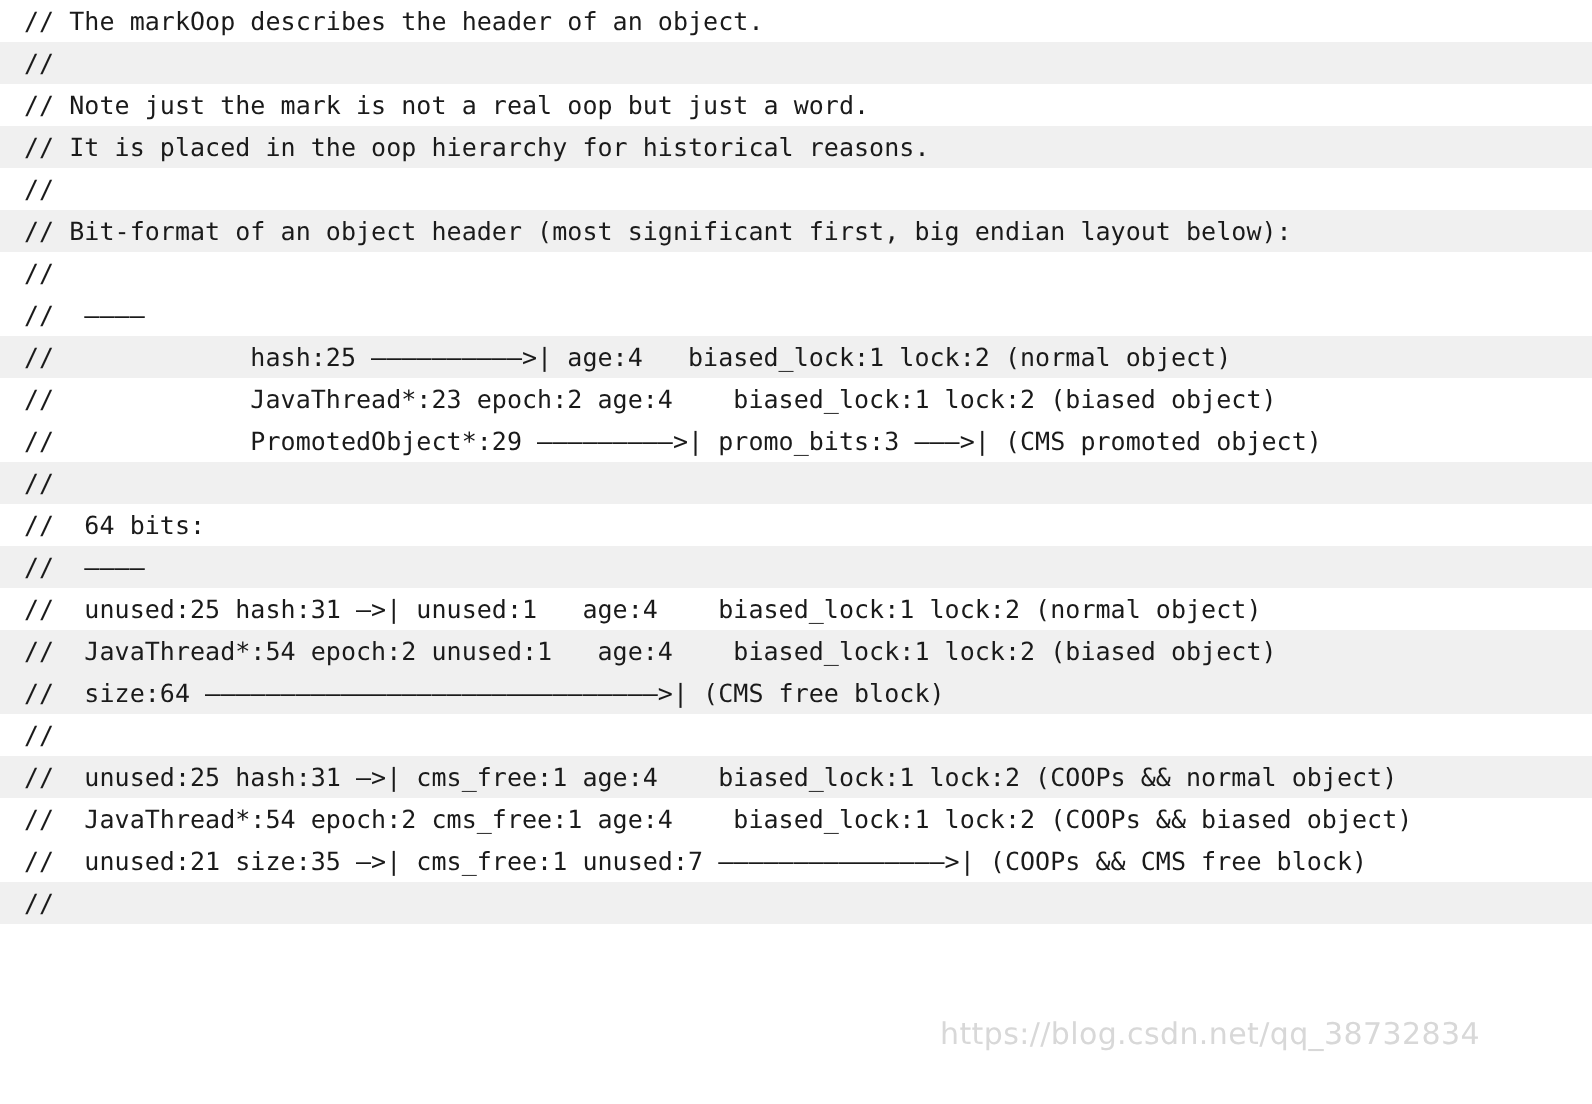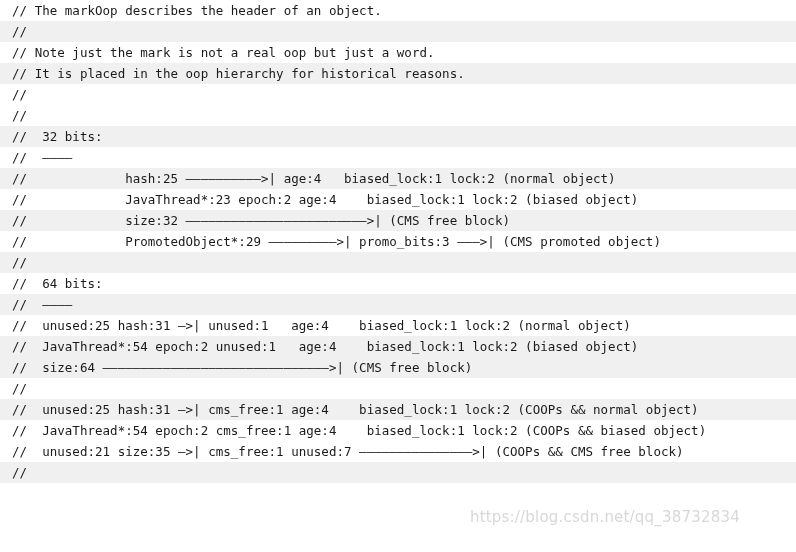--- a/index.html
+++ b/index.html
@@ -49,26 +49,25 @@
 </style>
 </head>
 <body>
 
 <div id="code-block">
     <div class="code-line odd">// The markOop describes the header of an object.</div>
     <div class="code-line even">//</div>
     <div class="code-line odd">// Note just the mark is not a real oop but just a word.</div>
     <div class="code-line even">// It is placed in the oop hierarchy for historical reasons.</div>
     <div class="code-line odd">//</div>
+    <div class="code-line even">// Bit-format of an object header (most significant first, big endian layout below):</div>
     <div class="code-line odd">//</div>
-    <div class="code-line even">//  32 bits:</div>
     <div class="code-line odd">//  ————</div>
     <div class="code-line even">//             hash:25 ——————————&gt;| age:4   biased_lock:1 lock:2 (normal object)</div>
     <div class="code-line odd">//             JavaThread*:23 epoch:2 age:4    biased_lock:1 lock:2 (biased object)</div>
-    <div class="code-line even">//             size:32 ————————————————————————&gt;| (CMS free block)</div>
     <div class="code-line odd">//             PromotedObject*:29 —————————&gt;| promo_bits:3 ———&gt;| (CMS promoted object)</div>
     <div class="code-line even">//</div>
     <div class="code-line odd">//  64 bits:</div>
     <div class="code-line even">//  ————</div>
     <div class="code-line odd">//  unused:25 hash:31 —&gt;| unused:1   age:4    biased_lock:1 lock:2 (normal object)</div>
     <div class="code-line even">//  JavaThread*:54 epoch:2 unused:1   age:4    biased_lock:1 lock:2 (biased object)</div>
     <div class="code-line even">//  size:64 ——————————————————————————————&gt;| (CMS free block)</div>
     <div class="code-line odd">//</div>
     <div class="code-line even">//  unused:25 hash:31 —&gt;| cms_free:1 age:4    biased_lock:1 lock:2 (COOPs &amp;&amp; normal object)</div>
     <div class="code-line odd">//  JavaThread*:54 epoch:2 cms_free:1 age:4    biased_lock:1 lock:2 (COOPs &amp;&amp; biased object)</div>

